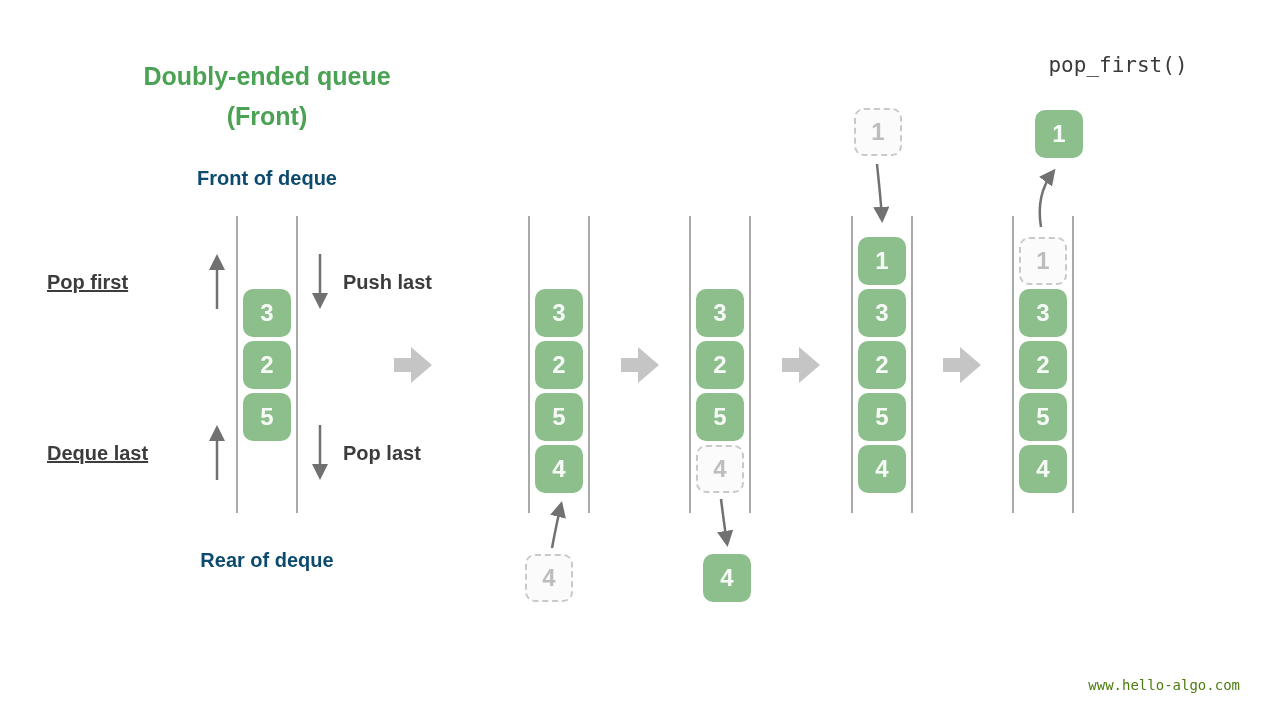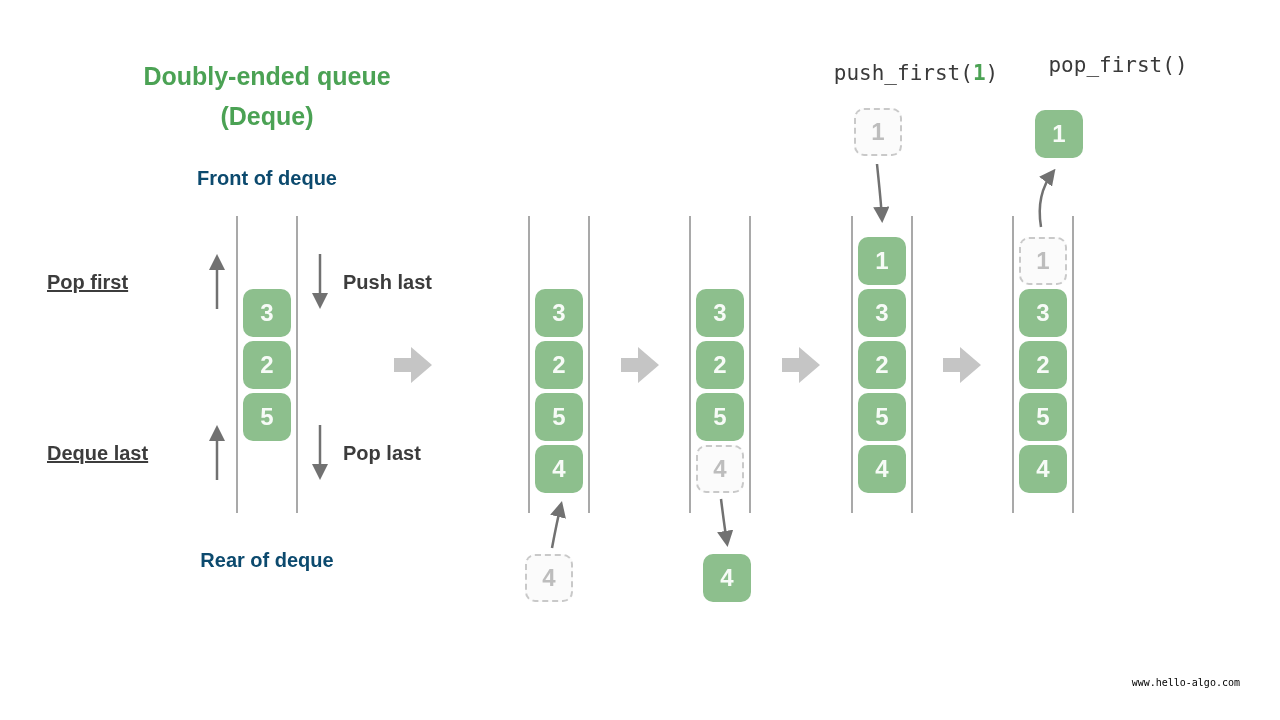--- a/index.html
+++ b/index.html
@@ -30,21 +30,21 @@
   .cell.ghost { background:#FBFBFB; border:2px dashed #C9C9C9; color:#BDBDBD; }
 
   .op-label {
     position:absolute; z-index:2; width:240px; text-align:center;
     font-family:"DejaVu Sans Mono", monospace; font-size:21px; line-height:26px; color:#3A3A3A;
   }
   .op-label .arg { color:#4BA254; font-weight:bold; }
 
   .watermark {
     position:absolute; z-index:2; left:1040px; top:677px; width:200px; text-align:right;
-    font-family:"DejaVu Sans Mono", monospace; font-size:10px; color:#000000;
+    font-family:"DejaVu Sans Mono", monospace; font-size:14px; color:#4d7c0f;
   }
 </style>
 </head>
 <body>
 
 <div class="canvas">
 
   <svg class="layer" viewBox="0 0 1280 720">
     <defs>
       <marker id="ah" viewBox="0 0 10 10" refX="7.5" refY="5" markerWidth="6.5" markerHeight="6.5" orient="auto-start-reverse">
@@ -82,21 +82,21 @@
     <g fill="#C5C5C5">
       <polygon points="394,358 411,358 411,347 432,365 411,383 411,372 394,372"></polygon>
       <polygon points="621,358 638,358 638,347 659,365 638,383 638,372 621,372"></polygon>
       <polygon points="782,358 799,358 799,347 820,365 799,383 799,372 782,372"></polygon>
       <polygon points="943,358 960,358 960,347 981,365 960,383 960,372 943,372"></polygon>
     </g>
   </svg>
 
   <div class="title">
     <div>Doubly-ended queue</div>
-    <div>(Deque)</div>
+    <div>(Front)</div>
   </div>
 
   <div class="caption center" style="left:87px; top:166px;">Front of deque</div>
   <div class="caption center" style="left:87px; top:548px;">Rear of deque</div>
 
   <div class="side-label right-align" style="left:47px; top:270px; width:148px;">Pop first</div>
   <div class="side-label" style="left:343px; top:270px;">Push last</div>
   <div class="side-label right-align" style="left:47px; top:441px; width:148px;">Deque last</div>
   <div class="side-label" style="left:343px; top:441px;">Pop last</div>
 
@@ -123,18 +123,17 @@
   <div class="cell solid" style="left:858px; top:393px;">5</div>
   <div class="cell solid" style="left:858px; top:445px;">4</div>
 
   <div class="cell solid" style="left:1035px; top:110px;">1</div>
   <div class="cell ghost" style="left:1019px; top:237px;">1</div>
   <div class="cell solid" style="left:1019px; top:289px;">3</div>
   <div class="cell solid" style="left:1019px; top:341px;">2</div>
   <div class="cell solid" style="left:1019px; top:393px;">5</div>
   <div class="cell solid" style="left:1019px; top:445px;">4</div>
 
-  <div class="op-label" style="left:796px; top:60px;"><span>push_first(</span><span class="arg">1</span><span>)</span></div>
   <div class="op-label" style="left:998px; top:52px;">pop_first()</div>
 
   <div class="watermark">www.hello-algo.com</div>
 
 </div>
 
 </body></html>

